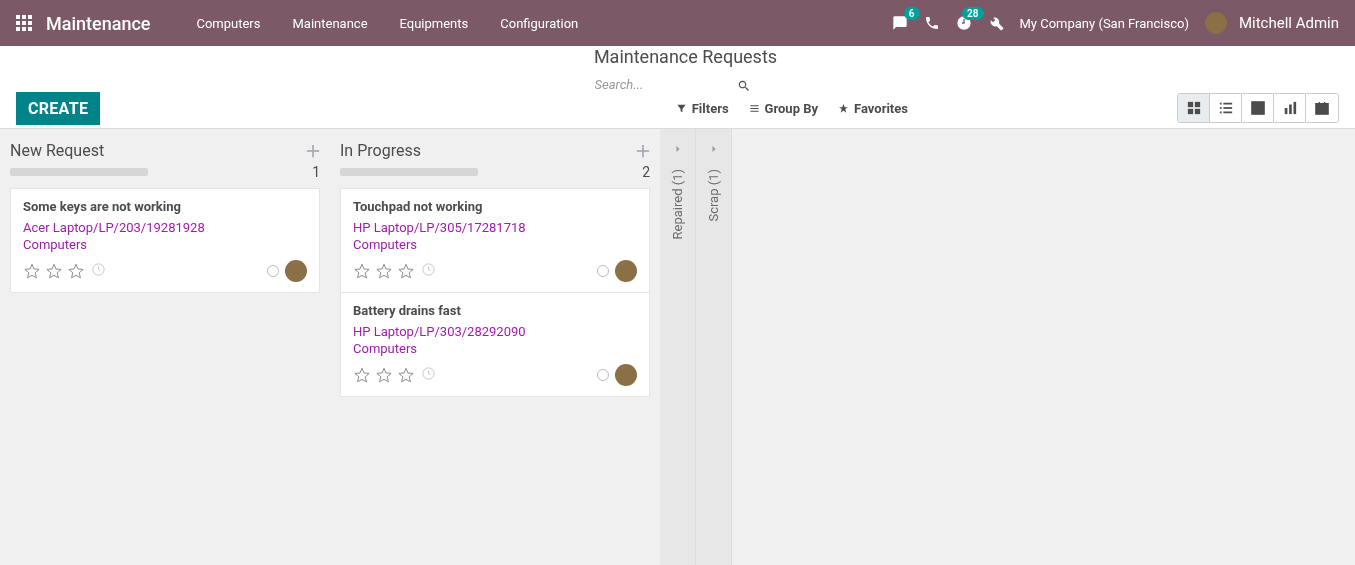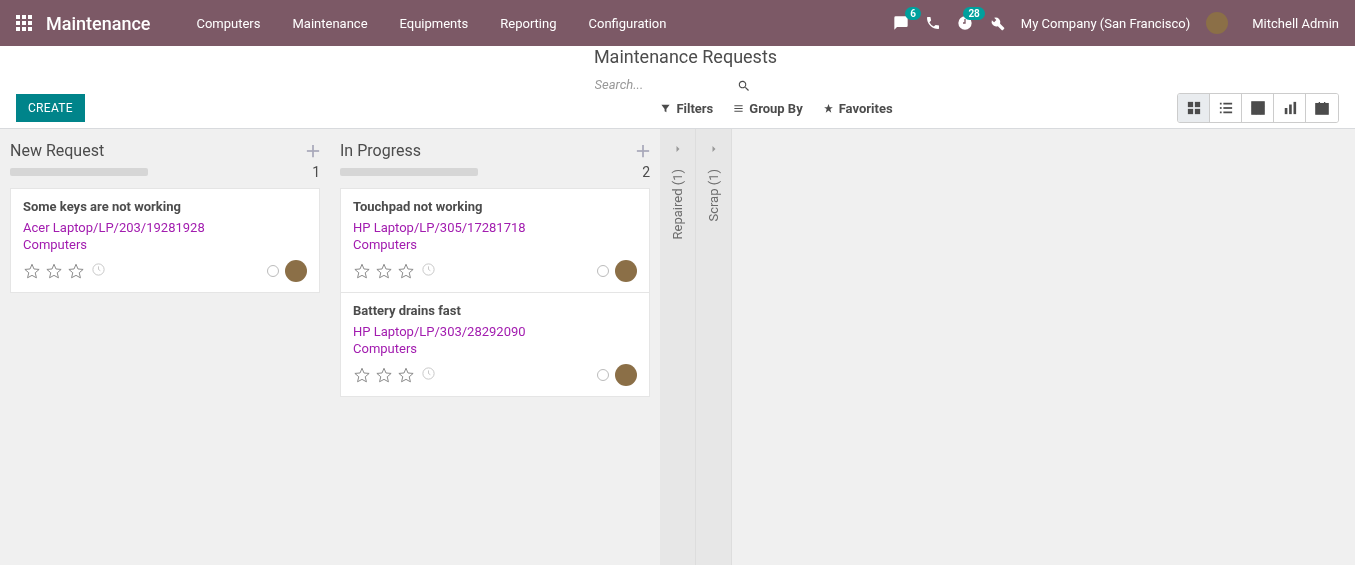--- a/index.html
+++ b/index.html
@@ -8,33 +8,33 @@
 .navbar { height: 46px; background: #7C5966; display: flex; align-items: center; color: #fff; padding: 0 16px; }
 .navbar .apps-icon { fill:#fff; width:16px; height:16px; margin-right:14px; cursor:pointer;}
 .navbar .brand { font-size: 18px; font-weight: 500; margin-right: 30px; color:#fff;}
 .navbar .menu { display:flex; gap: 0; }
 .navbar .menu .mitem { padding: 14px 16px; font-size: 13px; color: #fff; cursor:pointer; }
 .navbar .spacer { flex:1; }
 .navbar .right { display:flex; align-items:center; gap:16px; }
 .navbar .iconwrap { position:relative; display:flex; align-items:center; }
 .navbar .badge { position:absolute; top:-8px; right:-12px; background:#00A09D; color:#fff; font-size:10px; padding:1px 5px; border-radius:10px; font-weight:600;}
 .navbar .company { font-size:13px; color:#fff;}
-.navbar .user { display:flex; align-items:center; gap:24px; font-size:13px;}
+.navbar .user { display:flex; align-items:center; gap:12px; font-size:15px;}
 .navbar .avatar { width:22px; height:22px; border-radius:50%; background:#8b6f47; display:inline-block;}
 .navsvg { width:16px; height:16px; fill:#fff; }
 
 .cp { background:#fff; border-bottom:1px solid #d8dadd; }
 .cp-top { display:flex; align-items:center; height:42px;flex-direction:column; }
 .cp-top .title { font-size:18px; color:#4c4c4c; padding-left:16px; flex:0 0 50%; }
 .cp-top .search { flex:1; position:relative;}
 .cp-top .search input { width:100%; border:none; outline:none; font-size:13px; padding:10px 0; color:#4c4c4c;}
 .cp-top .search input::placeholder { color:#999; font-style:italic;}
 .cp-top .search-icon { position:absolute; right:10px; top:12px; width:14px; height:14px; fill:#4c4c4c;}
 .cp-bottom { display:flex; align-items:center; height:40px; padding:0 16px;}
-.cp-bottom .create-btn { background:#00848A; color:#fff; border:none; padding:7px 12px; font-size:12px; font-weight:400; letter-spacing:.3px; cursor:pointer; text-transform:uppercase;}
+.cp-bottom .create-btn { background:#00848A; color:#fff; border:none; padding:7px 12px; font-size:16px; font-weight:700; letter-spacing:.3px; cursor:pointer; text-transform:uppercase;}
 .cp-bottom .search-opts { display:flex; gap:20px; color:#4c4c4c;}
 .cp-bottom .search-opts .opt { display:flex; align-items:center; gap:5px; cursor:pointer; font-size:13px;font-weight:bold;}
 .cp-bottom .search-opts svg { width:11px; height:11px; fill:#4c4c4c;}
 .cp-bottom .views { margin-left:auto; display:flex; border:1px solid #ccc; border-radius:3px; overflow:hidden;}
 .cp-bottom .views .vbtn { width:32px; height:28px; display:flex; align-items:center; justify-content:center; cursor:pointer; border-right:1px solid #ccc; background:#fff;}
 .cp-bottom .views .vbtn:last-child{border-right:none;}
 .cp-bottom .views .vbtn.active { background:#e9ecef;}
 .cp-bottom .views svg { width:14px; height:14px; fill:#4c4c4c;}
 
 .kanban { display:flex; height:calc(565px - 46px - 82px); background:#f0f0f0; padding:0; overflow-x:auto;}
@@ -79,21 +79,20 @@
       <rect x="12" y="6" width="4" height="4"></rect>
       <rect x="0" y="12" width="4" height="4"></rect>
       <rect x="6" y="12" width="4" height="4"></rect>
       <rect x="12" y="12" width="4" height="4"></rect>
     </svg>
   <div class="brand">Maintenance</div>
   <div class="menu">
     <div class="mitem">Computers</div>
     <div class="mitem">Maintenance</div>
     <div class="mitem">Equipments</div>
-    <div class="mitem">Reporting</div>
     <div class="mitem">Configuration</div>
   </div>
   <div class="spacer"></div>
   <div class="right">
     <div class="iconwrap">
       <svg class="navsvg" viewBox="0 0 24 24">
           <path d="M20 2H4a2 2 0 0 0-2 2v18l4-4h14a2 2 0 0 0 2-2V4a2 2 0 0 0-2-2z"></path>
         </svg>
       <span class="badge">6</span>
     </div>

